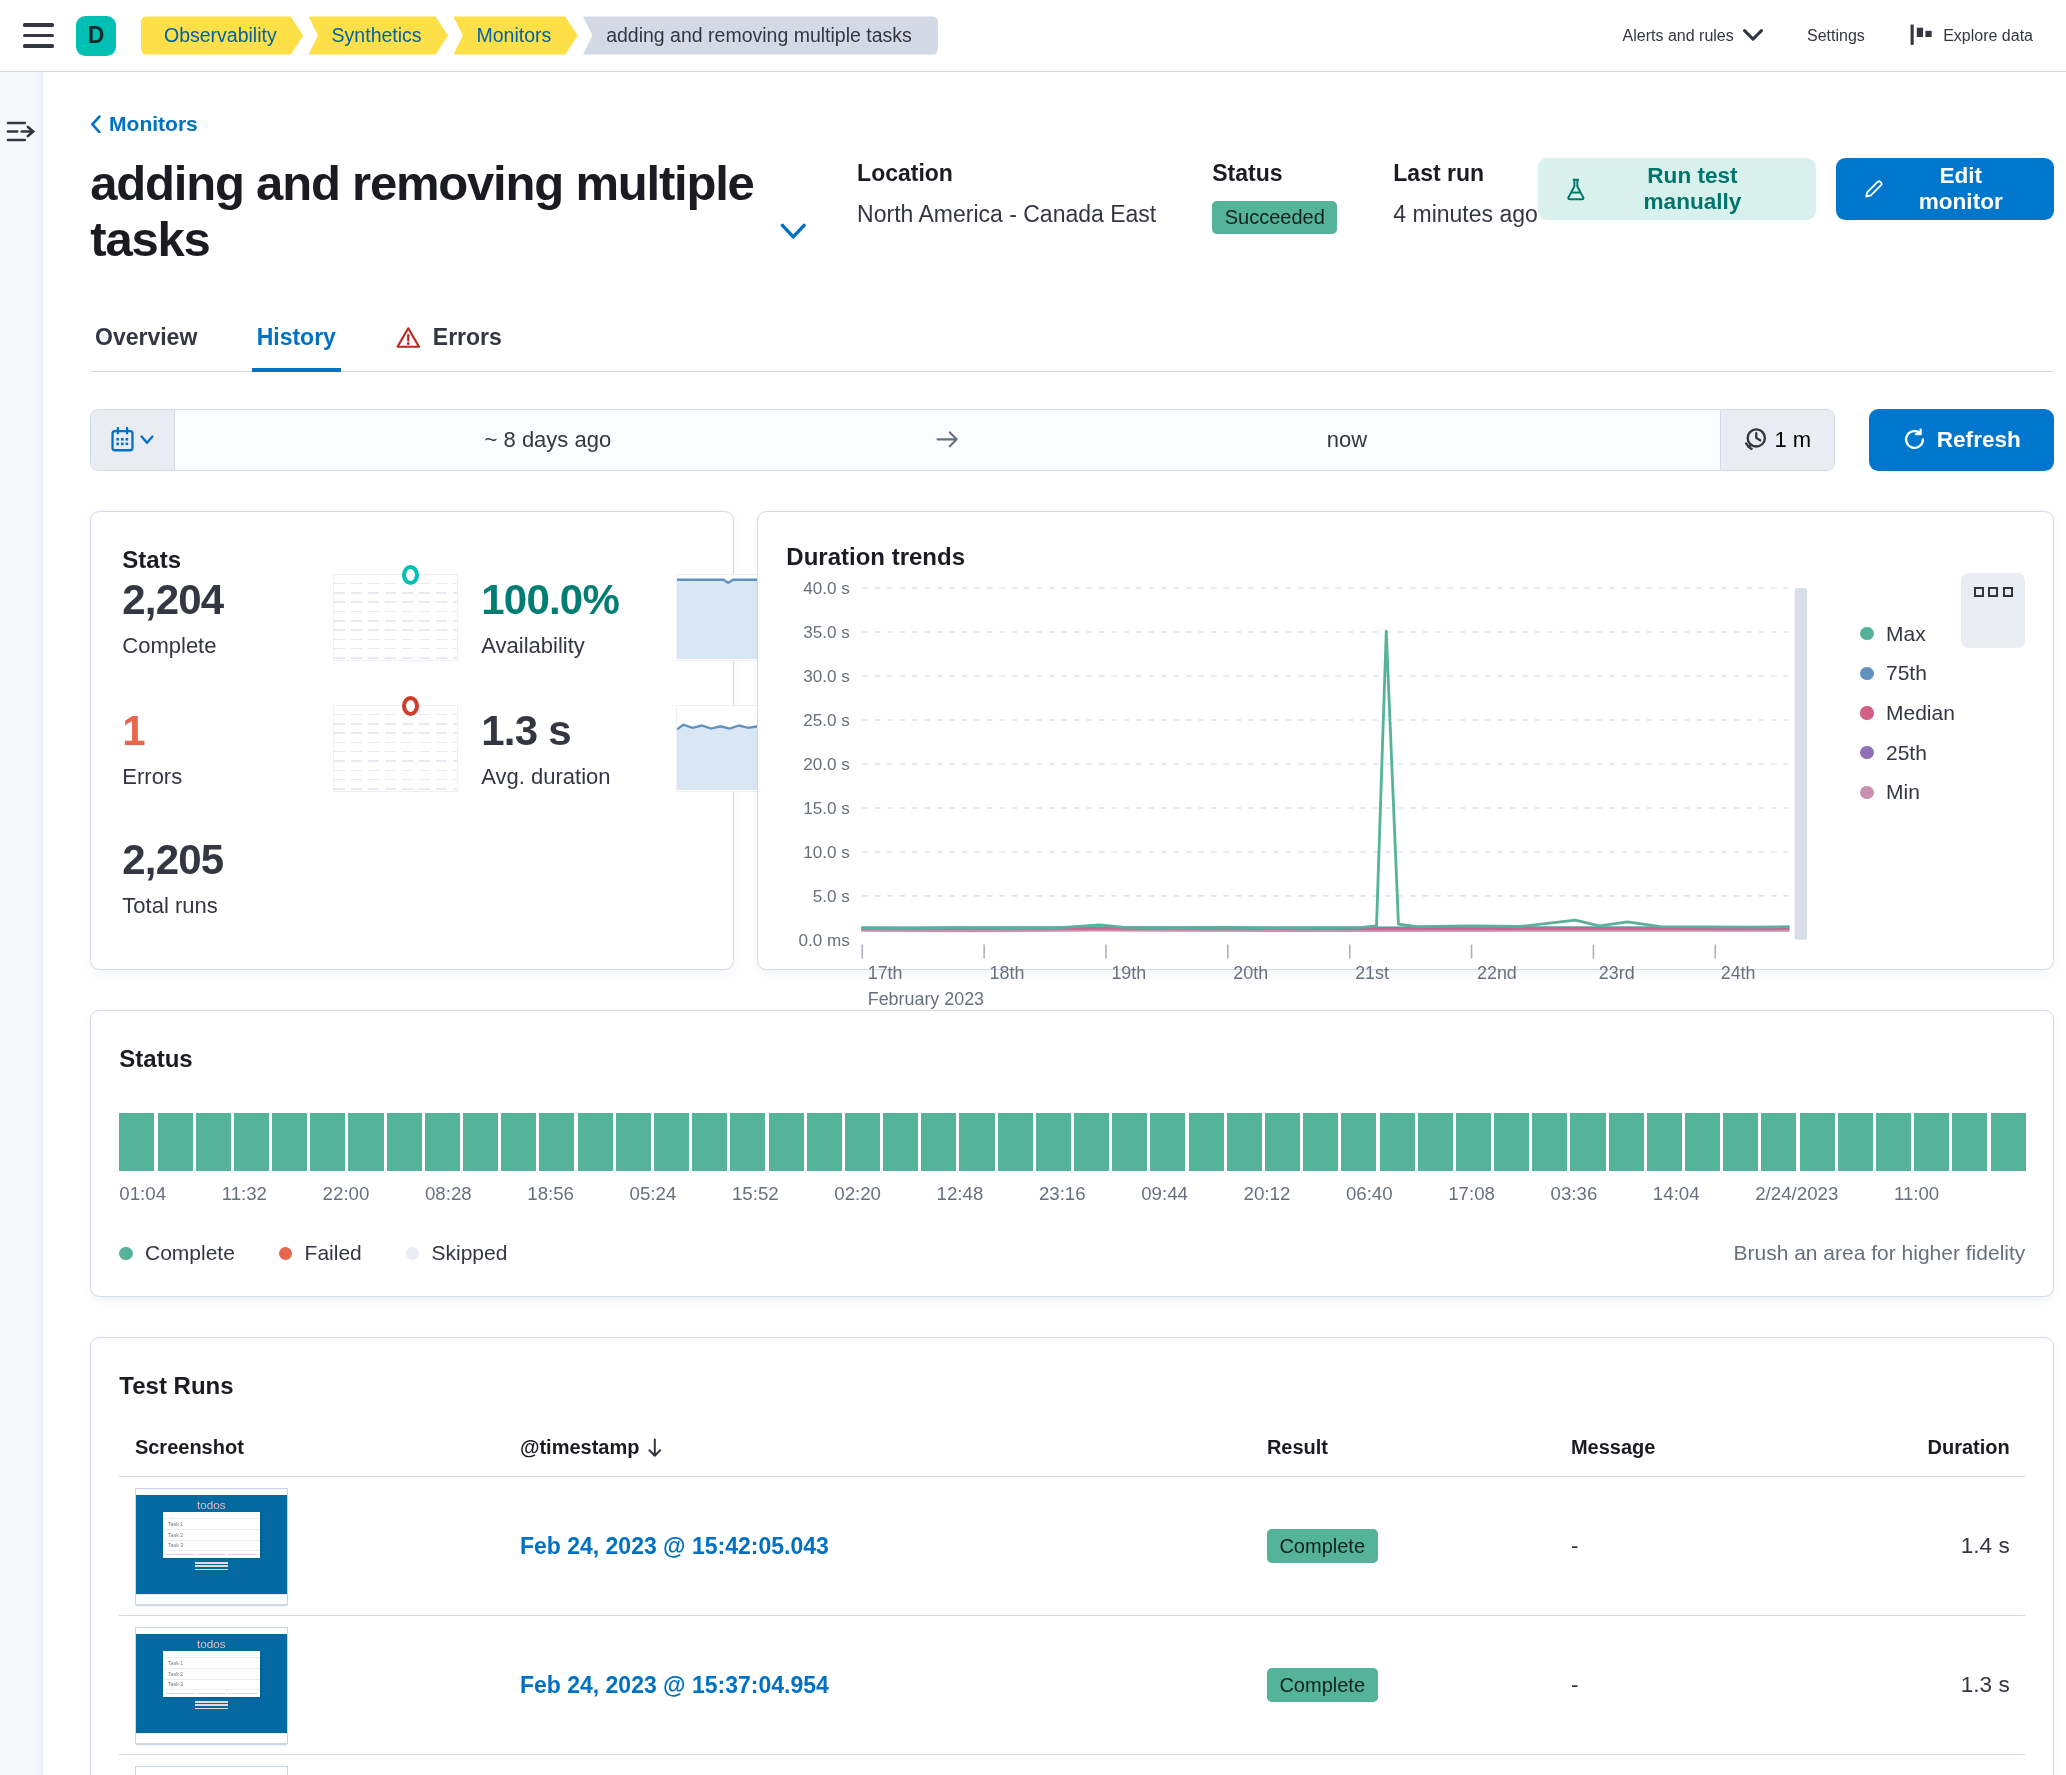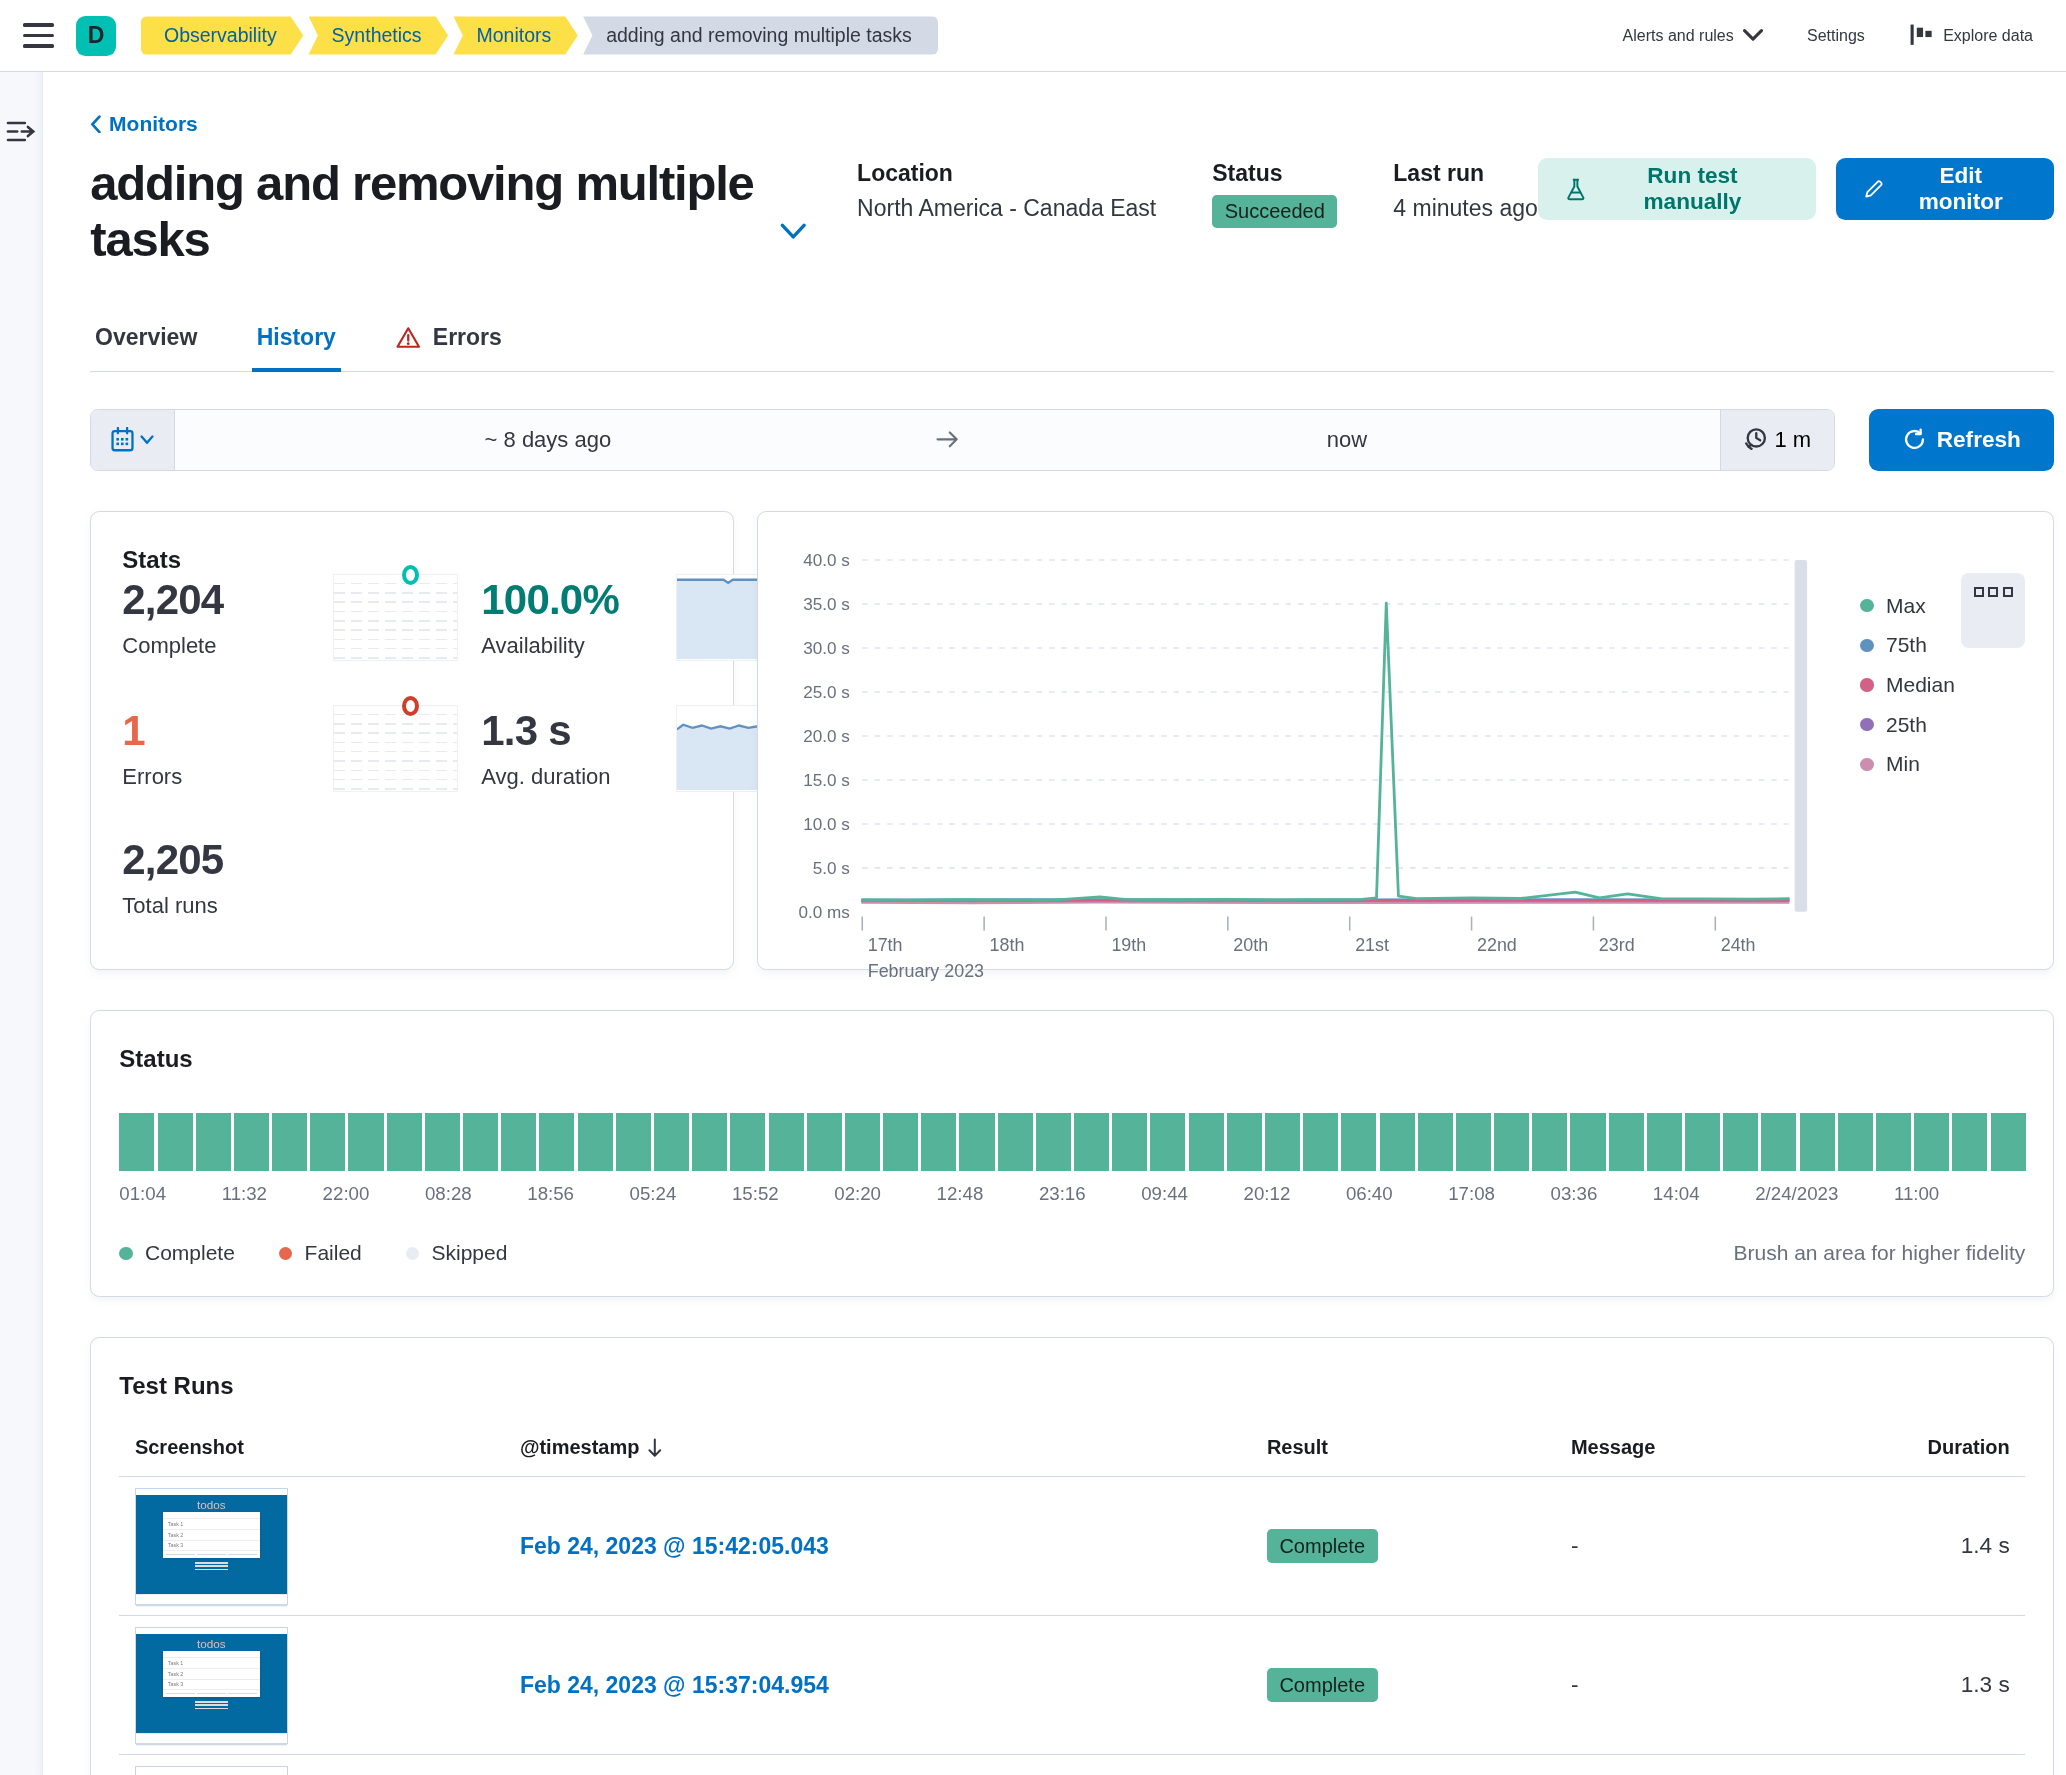--- a/index.html
+++ b/index.html
@@ -34,21 +34,21 @@
   main { flex:1; padding:40px 11.7px 0 47px; }
 
   
   .back-link { display:inline-flex; align-items:center; gap:7.8px; color:#0071c3; font-size:21px;
     font-weight:600; text-decoration:none; cursor:pointer; }
   .title-row { display:flex; align-items:flex-start; margin-top:18.7px; }
   h1.page-title { font-size:49px; font-weight:700; letter-spacing:-1.2px; line-height:1.15;
     color:#1a1c21; width:685px; }
   .title-caret { margin:68px 0 0 11px; background:none; border:none; cursor:pointer; }
   .meta { display:flex; gap:56px; margin-left:51px; padding-top:4.7px; }
-  .meta .label { font-size:23px; font-weight:700; color:#1a1c21; margin-bottom:8px; }
+  .meta .label { font-size:23px; font-weight:700; color:#1a1c21; margin-bottom:14px; }
   .meta .value { font-size:23px; color:#343741; white-space:nowrap; }
   .badge { display:inline-block; background:#54b399; color:#14211c; font-size:20px; font-weight:500;
     padding:4.7px 12.5px; border-radius:4.7px; line-height:1.2; }
   .actions { margin-left:auto; display:flex; gap:20px; padding-top:3.1px; }
   .btn { display:inline-flex; align-items:center; gap:11px; height:62px; padding:0 28px;
     border:none; border-radius:9.3px; font-size:22.6px; font-weight:600; font-family:inherit; cursor:pointer; }
   .btn.soft { background:#d9f1ec; color:#00756b; }
   .btn.fill { background:#0077cc; color:#fff; }
 
   
@@ -344,20 +344,21 @@
               </svg>
           </div>
           <div class="stat">
             <div class="v">2,205</div>
             <div class="l">Total runs</div>
           </div>
         </div>
       </div>
 
       <div class="panel duration-panel">
+        <div class="panel-title">Duration trends</div>
         <button class="chart-gear">
             <i></i>
             <i></i>
             <i></i>
           </button>
         <div class="chart-flex">
           <div class="chart-box" id="durationChart"><svg width="1074" height="436" viewBox="0 0 1380 560">
                 <text x="82" y="478" text-anchor="end" fill="#69707d" font-size="22">0.0 ms</text>
                 <line x1="98" x2="1288" y1="413.5" y2="413.5" stroke="#e0e4ee" stroke-width="2" stroke-dasharray="7 9"></line>
                 <text x="82" y="421.5" text-anchor="end" fill="#69707d" font-size="22">5.0 s</text>

